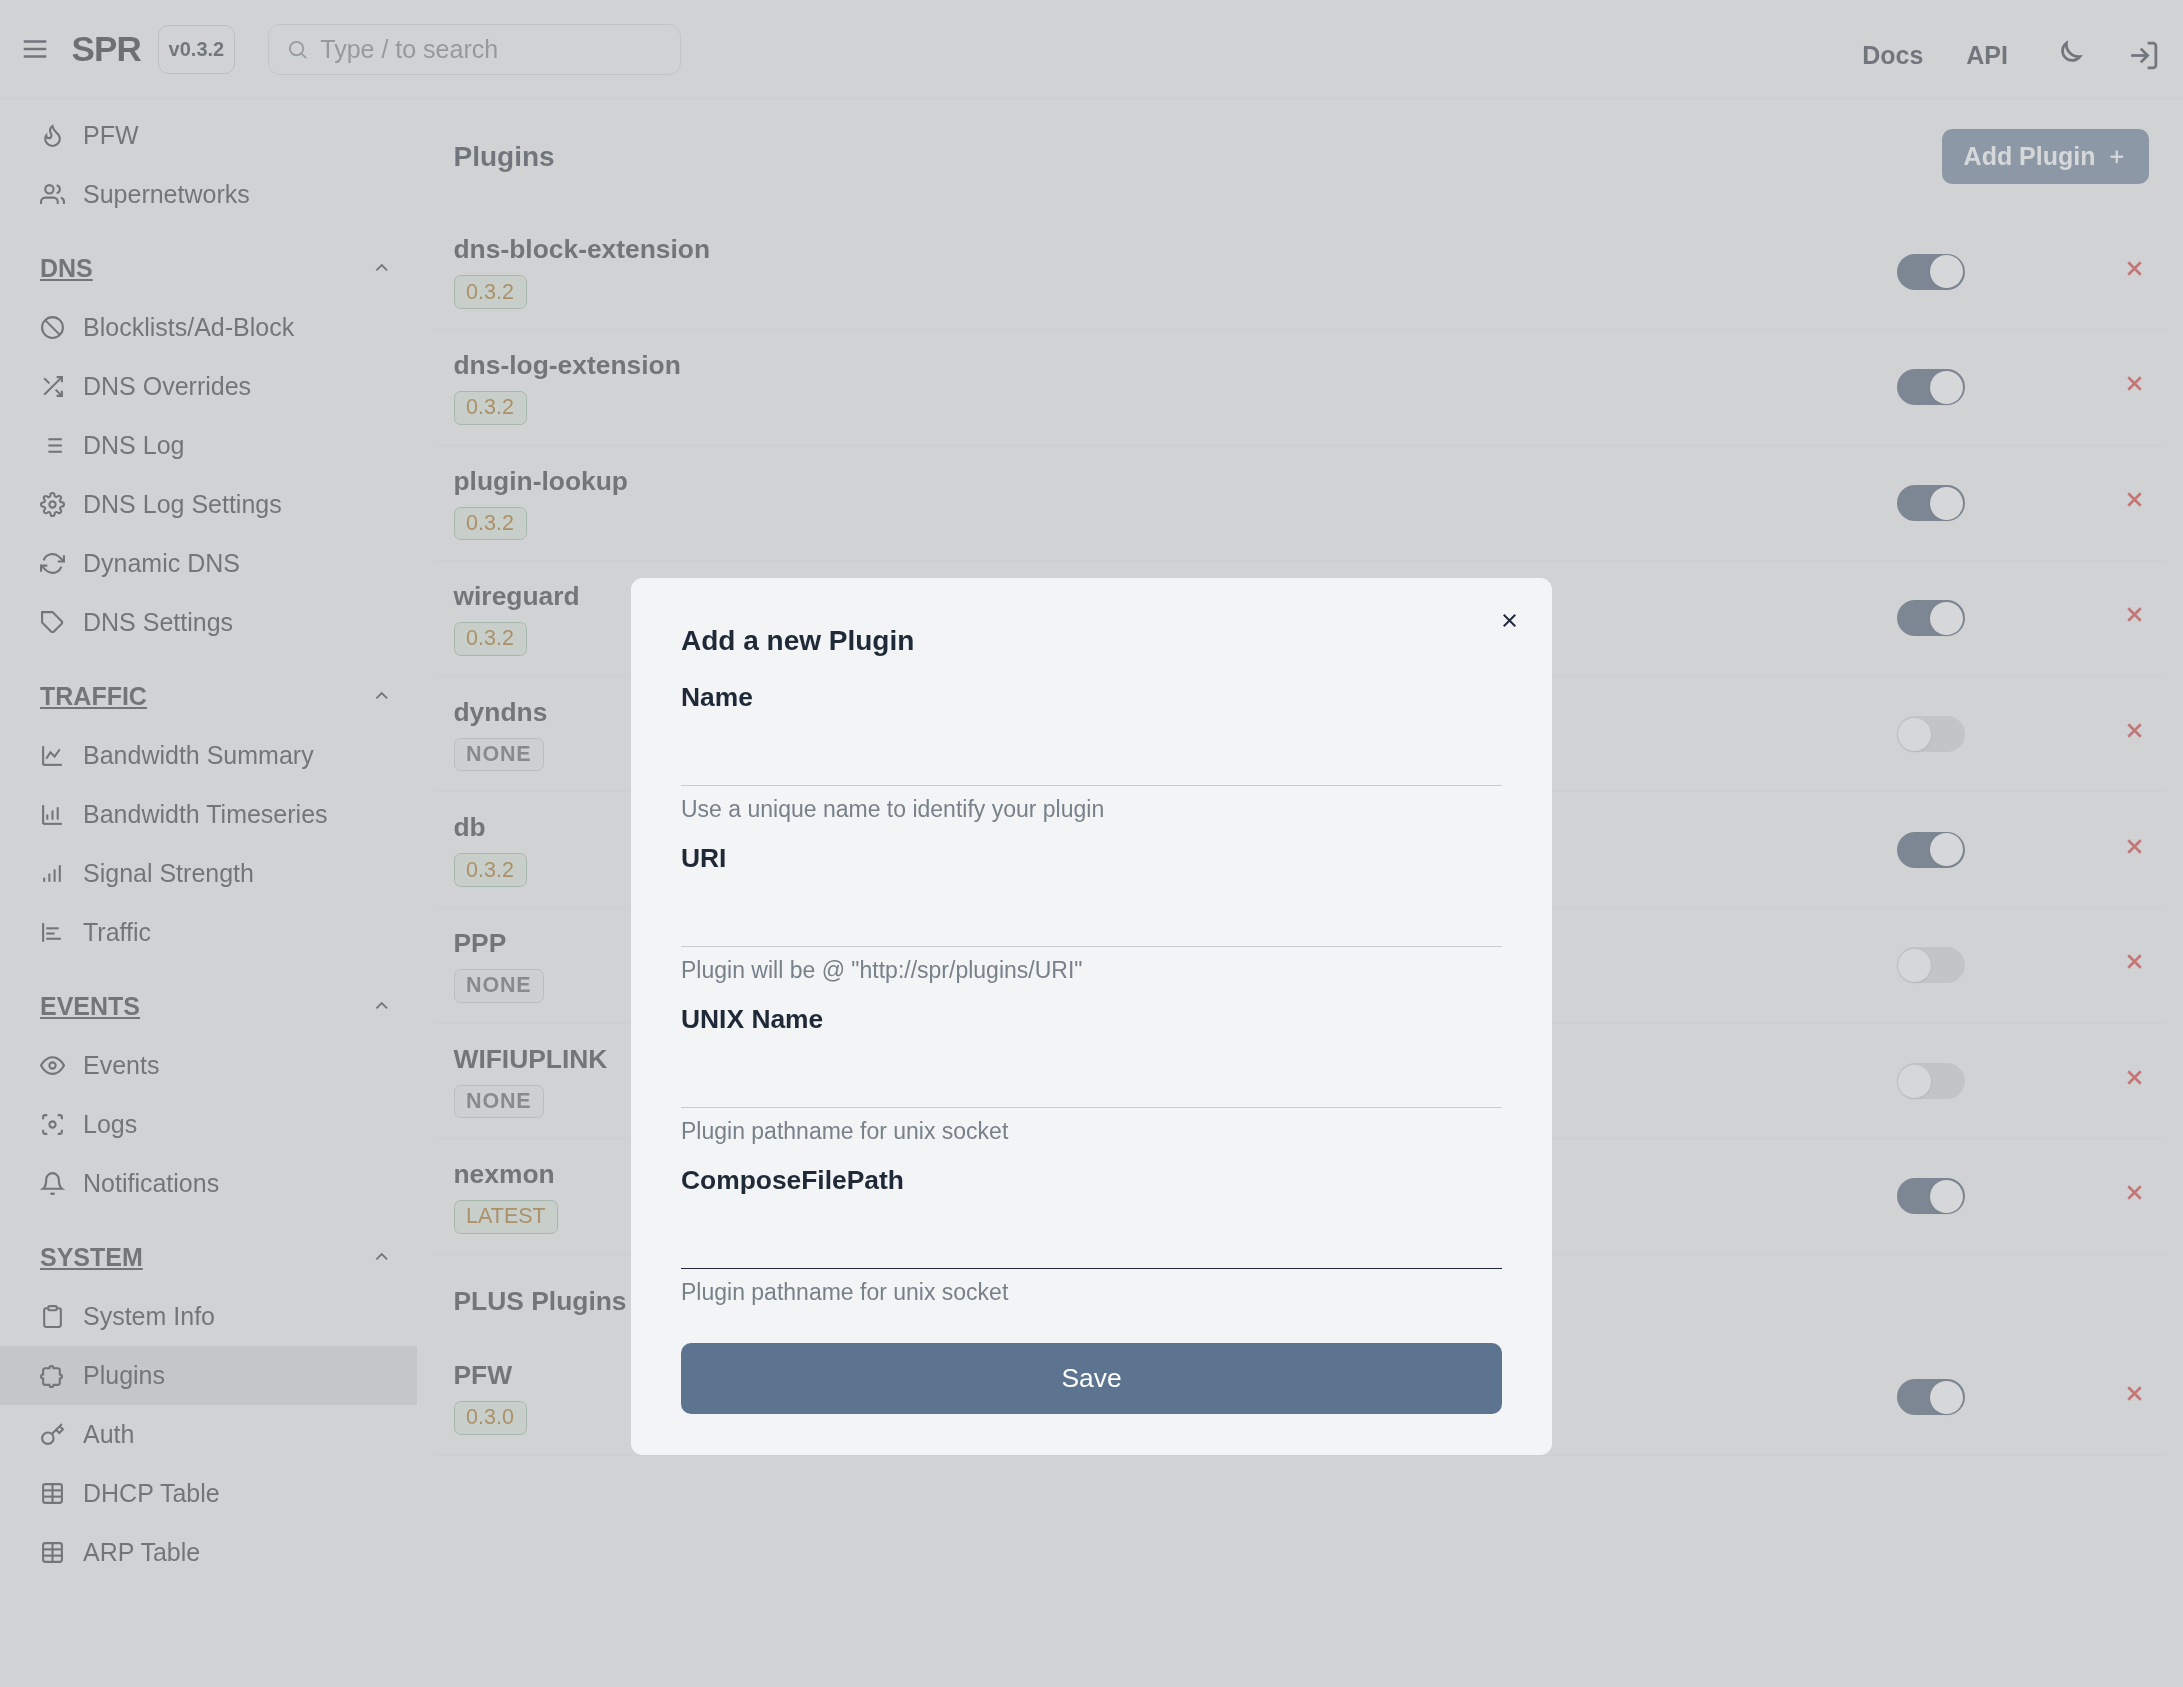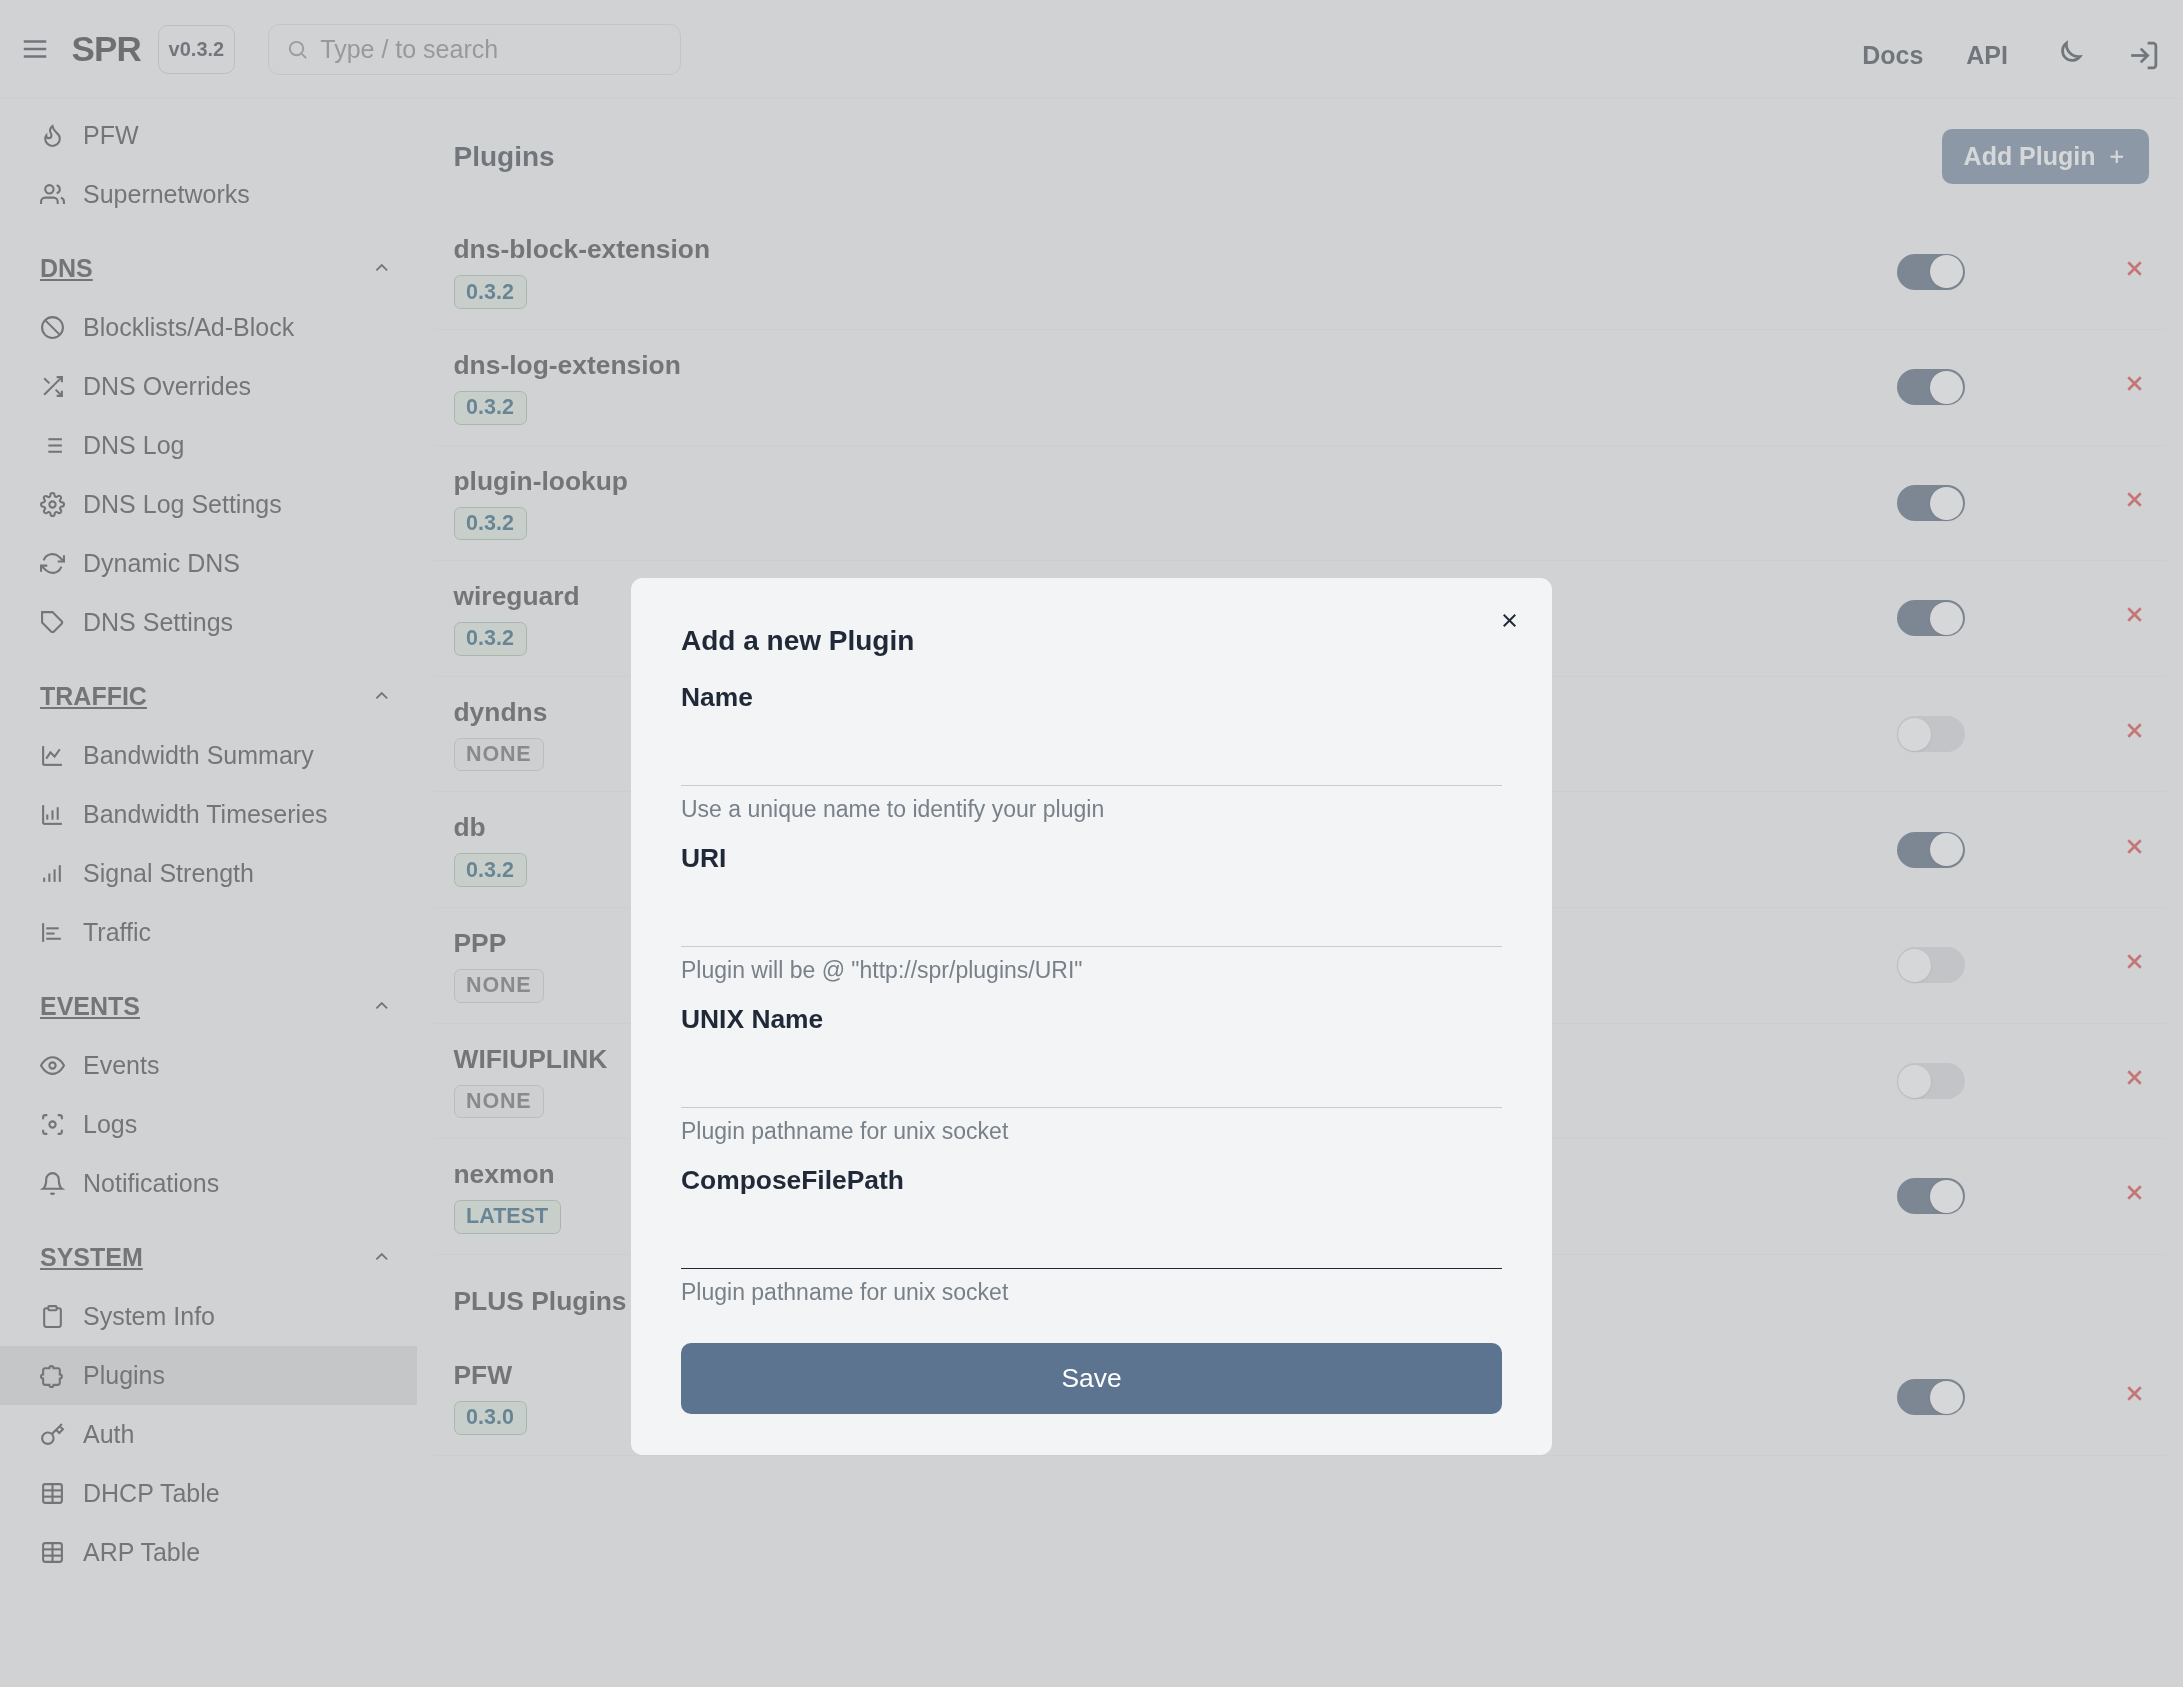--- a/index.html
+++ b/index.html
@@ -26,21 +26,21 @@
 
 
 .main { flex: 1; overflow-y: auto; padding: 0 16.5px 0 16.5px; }
 .page-head { display: flex; align-items: center; justify-content: space-between; padding: 30px 18px 30px 20px; }
 .page-title { font-size: 28px; font-weight: 700; }
 .add-btn { background: #5c7490; color: #fff; border-radius: 10px; padding: 13.2px 21.5px; font-size: 25px; font-weight: 700; display: flex; align-items: center; gap: 10px; }
 
 .plugin-row { display: flex; align-items: center; padding: 20px 20px 20px 20px; border-bottom: 1.7px solid rgba(0,0,0,0.04); }
 .plugin-info { flex: 1; }
 .plugin-name { font-size: 26.4px; font-weight: 700; color: #262626; }
-.badge { display: inline-block; margin-top: 10px; border: 1.7px solid #9ab89f; color: #0c4a6e; background: #e0eedf; border-radius: 6.6px; padding: 3.3px 11.6px; font-size: 21.5px; font-weight: 700; }
+.badge { display: inline-block; margin-top: 10px; border: 1.7px solid #9ab89f; color: #a16207; background: #e0eedf; border-radius: 6.6px; padding: 3.3px 11.6px; font-size: 21.5px; font-weight: 400; }
 .badge.none { border-color: #c2c5c9; color: #555; background: #ebedee; font-weight: 700; letter-spacing: 0.8px; }
 
 .toggle { width: 68px; height: 36px; border-radius: 18px; background: #d3d6da; position: relative; margin-right: 157px; }
 .toggle .knob { width: 33px; height: 33px; border-radius: 50%; background: #fff; position: absolute; top: 1.7px; left: 1.7px; box-shadow: 0 0.8px 2.5px rgba(0,0,0,0.2);}
 .toggle.on { background: #3a4d66; }
 .toggle.on .knob { left: 33px; }
 .delete-btn { color: #dc2626; font-size: 26.4px; }
 
 .section-head { padding: 23px 20px 23px 20px; font-size: 26.4px; font-weight: 800; color: #262626; margin-top: 8.3px; }
 

